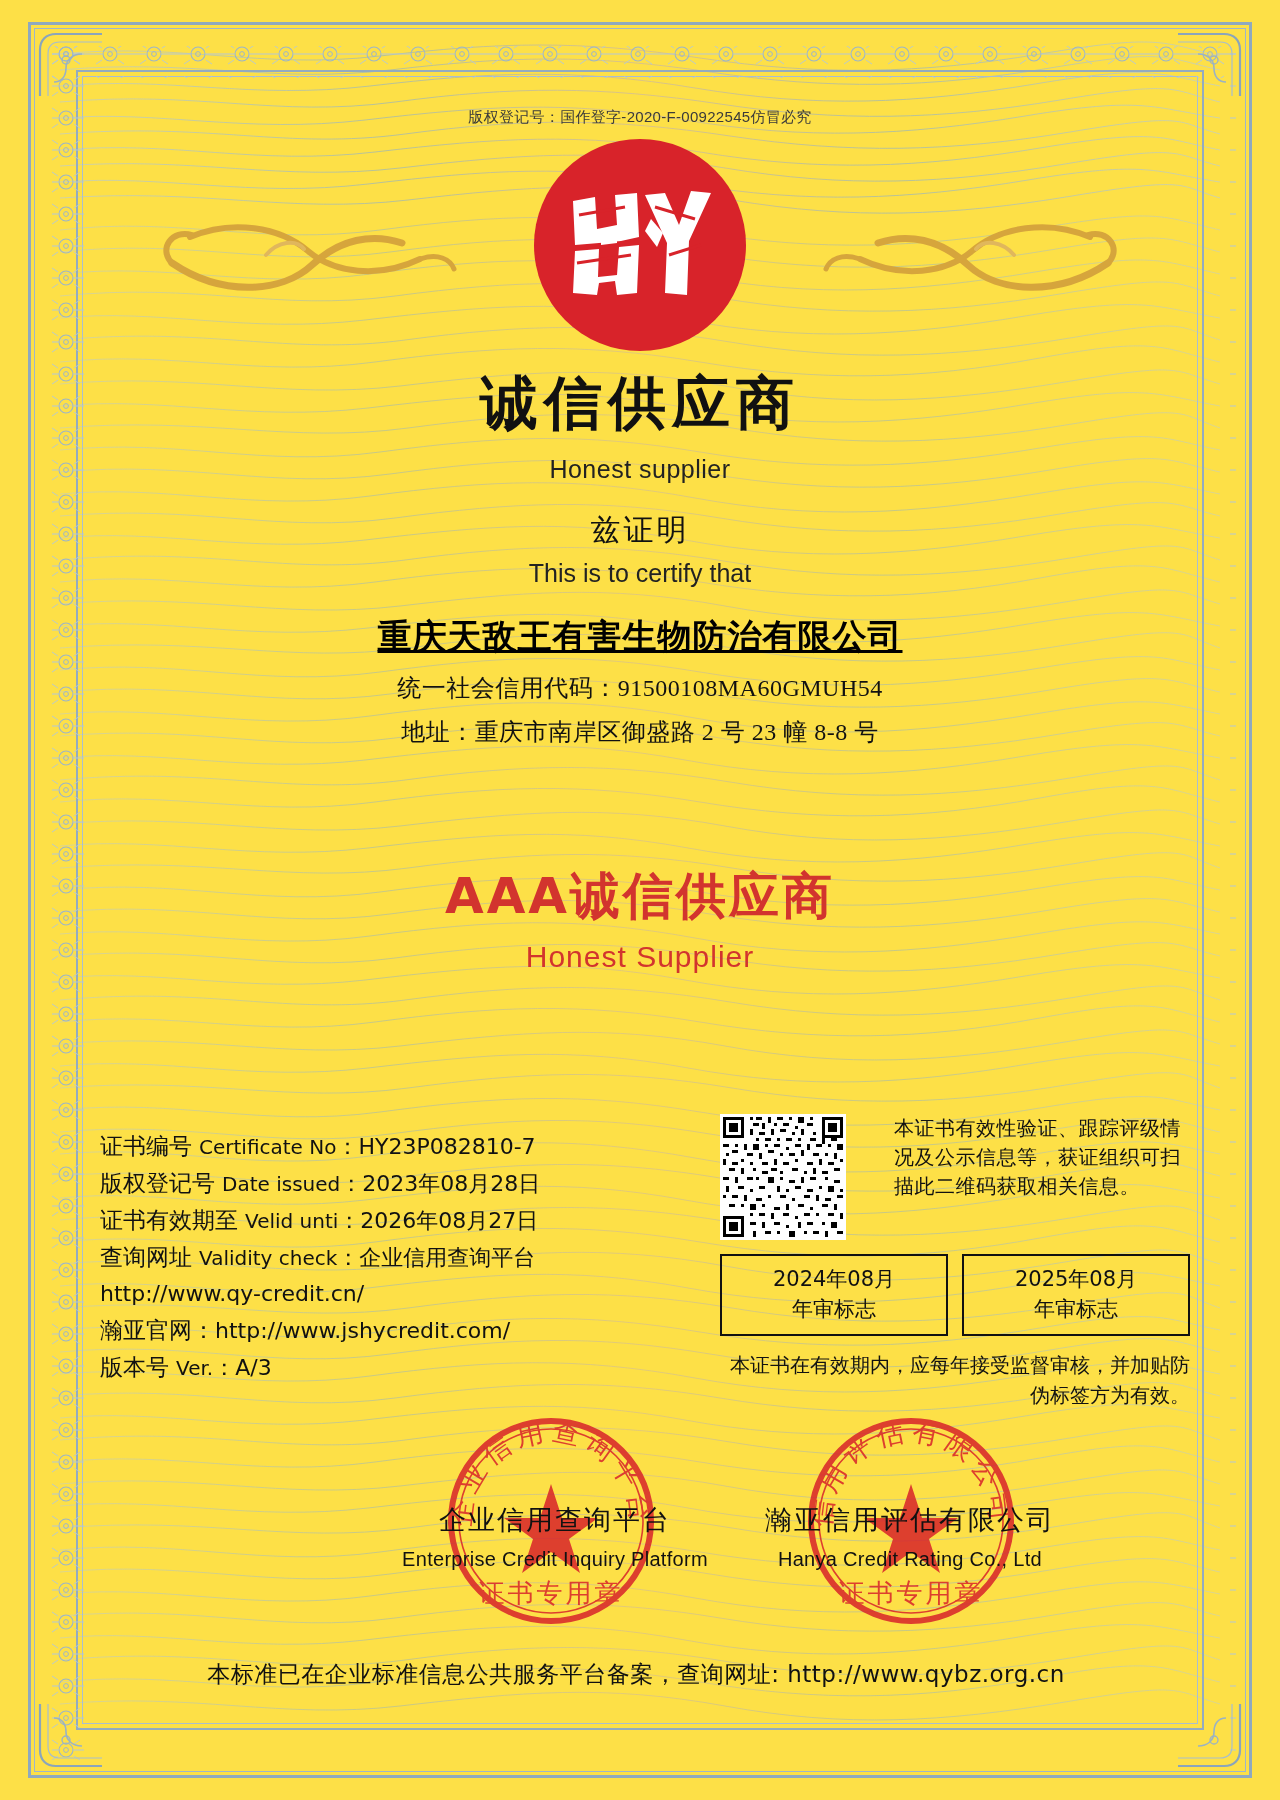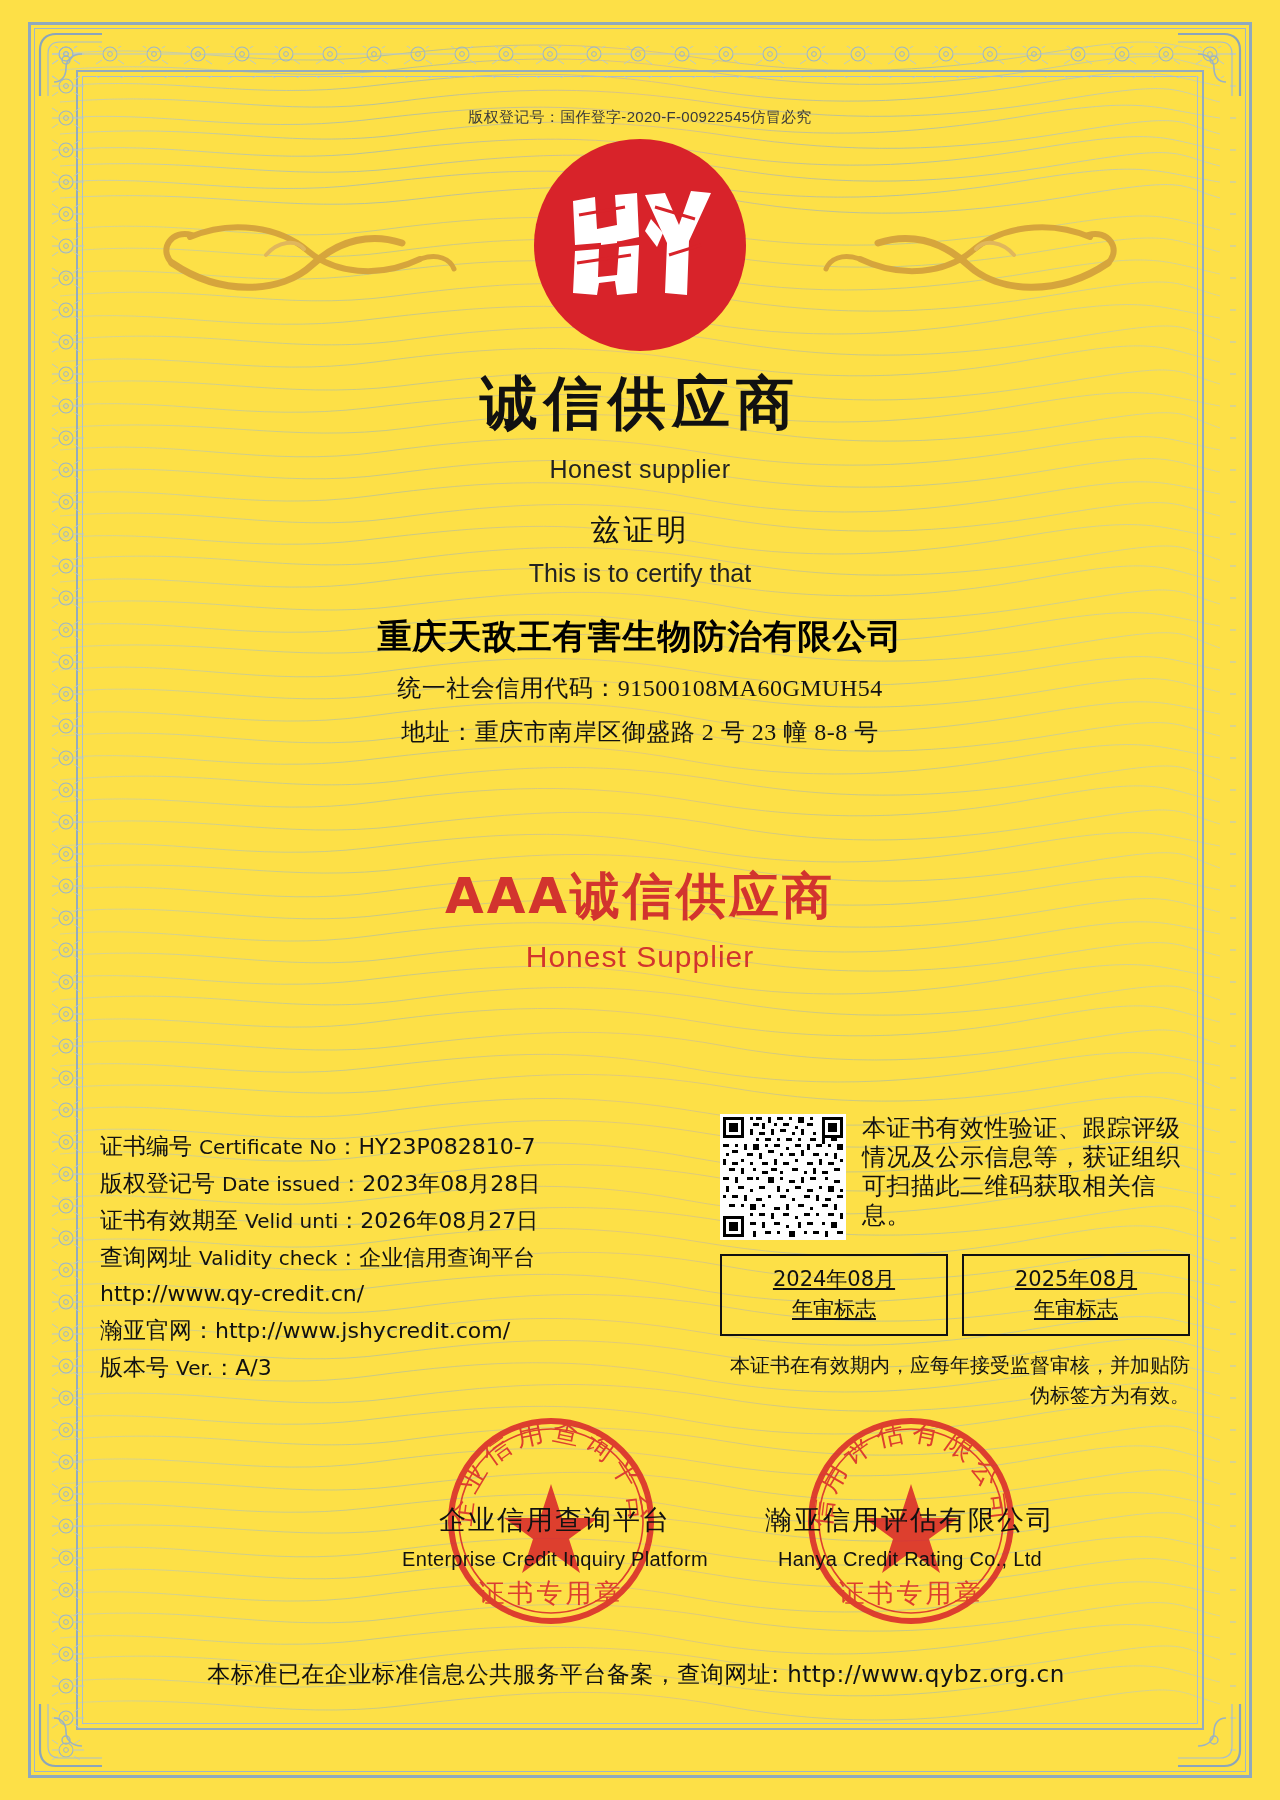--- a/index.html
+++ b/index.html
@@ -174,20 +174,21 @@
     margin-top: 8px;
   }
   .company {
     text-align: center;
     font-size: 34px;
     font-weight: 700;
     color: #000;
     margin-top: 26px;
     letter-spacing: 1px;
     font-family: "DejaVu Sans", "Liberation Sans", sans-serif;
+    text-decoration: underline;
   }
   .credit-code,
   .address {
     text-align: center;
     font-size: 24px;
     color: #111;
     margin-top: 12px;
     letter-spacing: .5px;
     font-family: Liberation Serif, serif;
   }
@@ -242,41 +243,41 @@
     display: flex;
     align-items: flex-start;
     gap: 16px;
   }
   .qr {
     width: 126px;
     height: 126px;
     flex: 0 0 126px;
   }
   .qr-note {
-    font-size: 24px;
+    font-size: 20px;
     line-height: 29px;
     color: #111;
     font-family: "DejaVu Sans", "Liberation Sans", sans-serif;
     letter-spacing: .5px;
+    margin-left: 32px;
   }
   .stamp-boxes {
     display: flex;
     gap: 14px;
     margin-top: 14px;
   }
   .stamp-box {
     flex: 1;
     border: 2px solid #111;
     text-align: center;
     padding: 8px 0 10px;
     font-size: 21px;
     line-height: 30px;
     color: #111;
     font-family: "DejaVu Sans", "Liberation Sans", sans-serif;
-    text-decoration: underline;
   }
   .annual-note {
     margin-top: 14px;
     font-size: 20px;
     line-height: 30px;
     color: #111;
     text-align: right;
     font-family: "DejaVu Sans", "Liberation Sans", sans-serif;
   }
 

